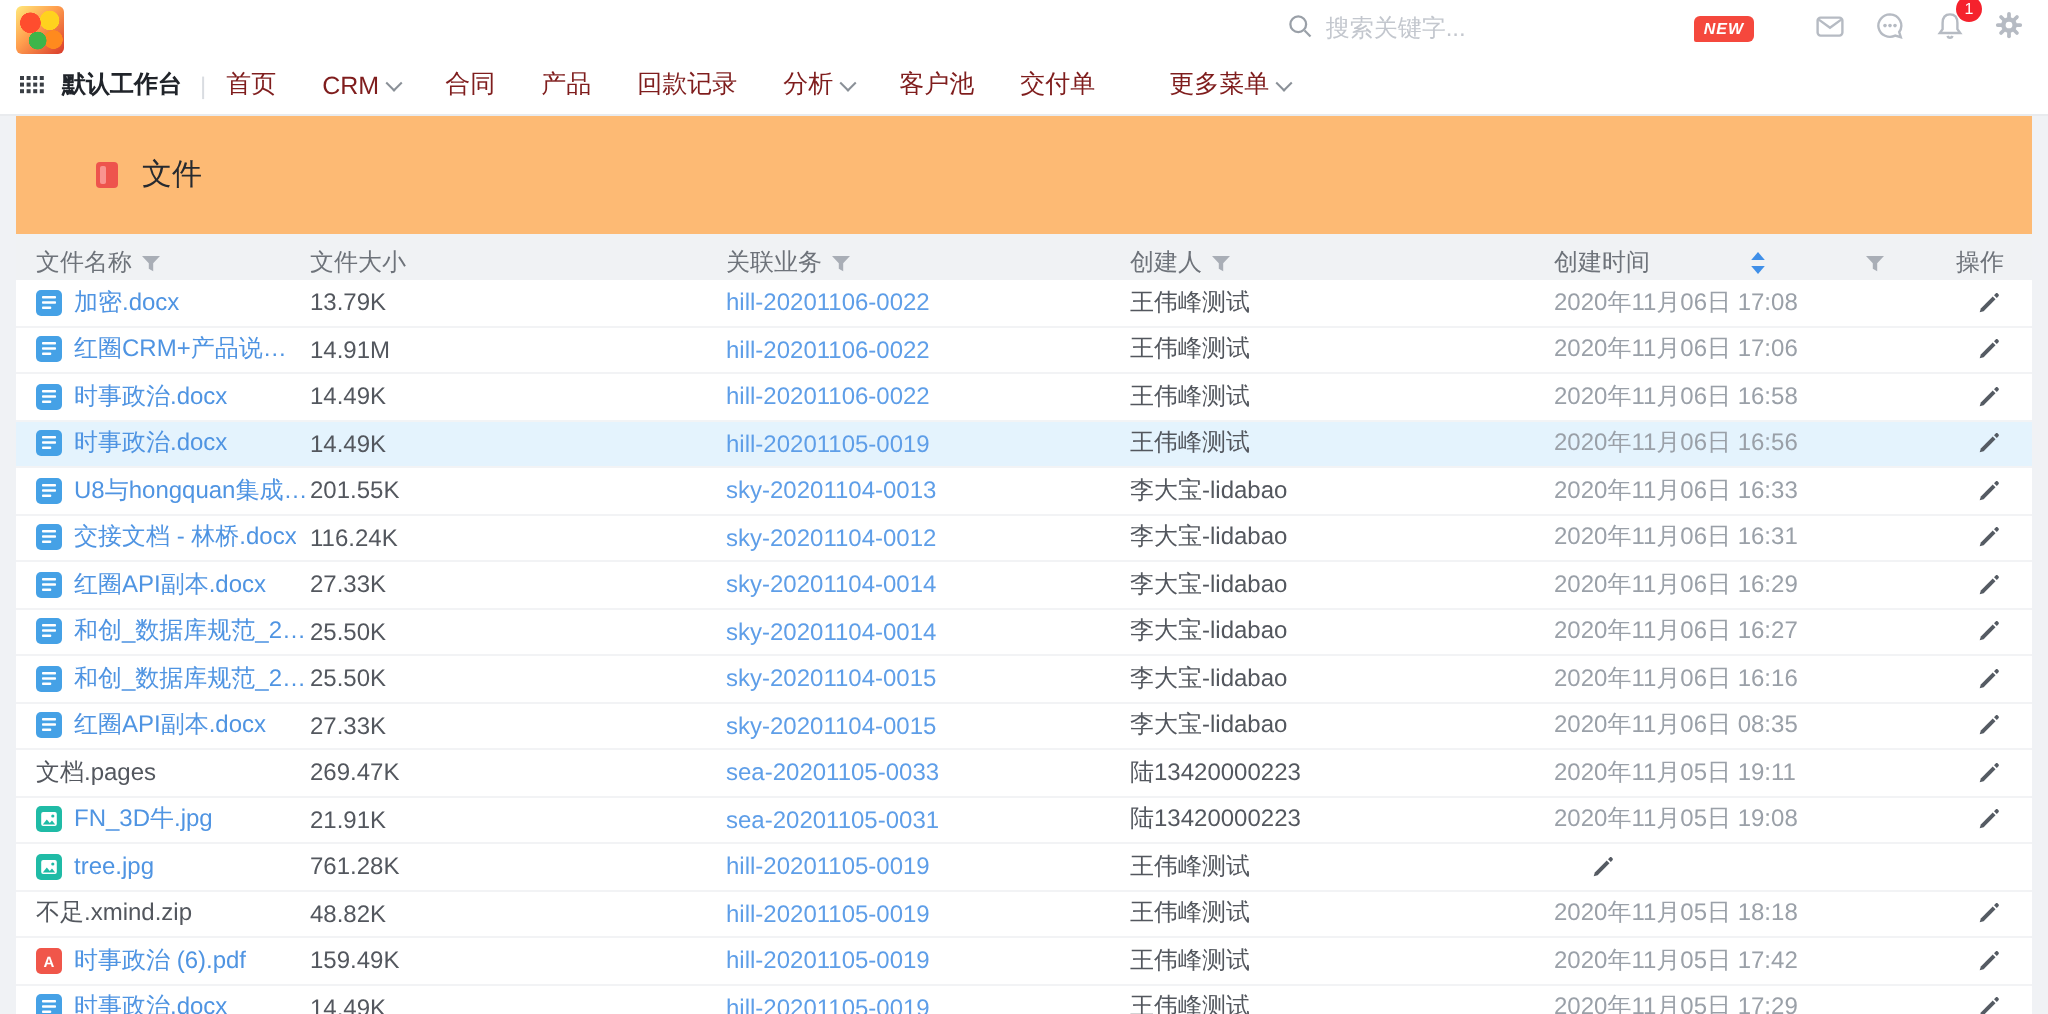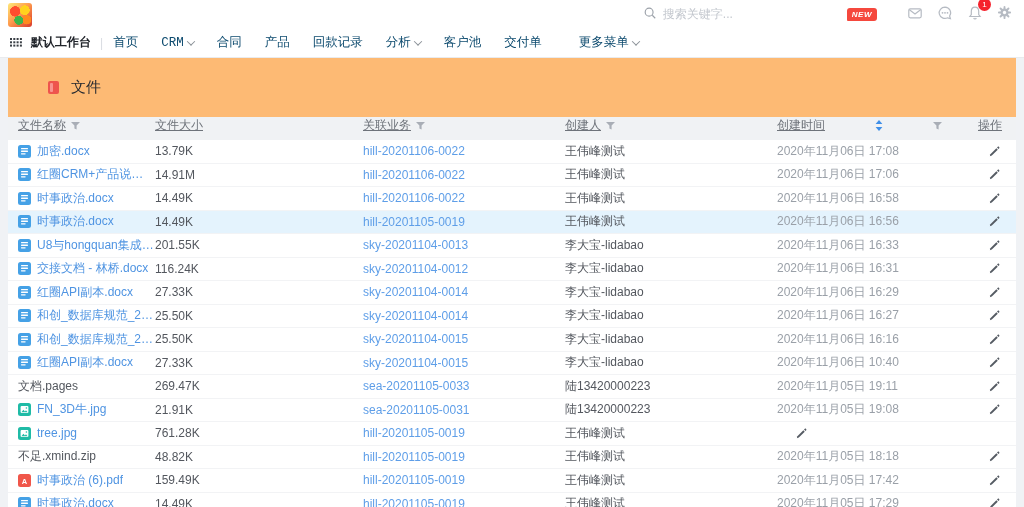--- a/index.html
+++ b/index.html
@@ -26,36 +26,36 @@
   .count-badge { position:absolute; top:-7px; right:-8px; min-width:13px; height:13px; border-radius:7px;
                  background:#f5222d; color:#fff; font-size:8px; display:flex; align-items:center;
                  justify-content:center; padding:0 2px; }
 
   
   .navbar { height:30px; background:#fff; display:flex; align-items:center; padding:0 10px;
             border-bottom:1px solid #e9ebee; }
   .launcher { display:flex; align-items:center; margin-right:9px; cursor:pointer; }
   .workspace { font-size:12px; font-weight:bold; color:#20242a; margin-right:9px; white-space:nowrap; }
   .nav-divider { color:#d9dce1; margin-right:10px; font-size:12px; }
-  .nav-item { font-size:12.5px; color:#0c4a6e; margin-right:23px; white-space:nowrap; cursor:pointer;
-              display:flex; align-items:center; gap:4px;font-family:Liberation Mono, monospace; }
+  .nav-item { font-size:12.5px; color:#7f1d1d; margin-right:23px; white-space:nowrap; cursor:pointer;
+              display:flex; align-items:center; gap:4px; }
   .nav-item.more { margin-left:14px; }
   .caret { width:6px; height:6px; border-right:1.2px solid #8a9097; border-bottom:1.2px solid #8a9097;
            transform:rotate(45deg) translate(-1px,-1px); display:inline-block; }
 
   
   .page { margin:0 8px; background:#fdba74; height:449px; overflow:hidden; }
   .title-row { height:59px; display:flex; align-items:center; padding-left:40px; }
   .title-icon { width:11px; height:13px; background:#ee544d; border-radius:2px; position:relative; }
   .title-icon::after { content:""; position:absolute; left:2px; top:2px; width:3px; height:9px;
                        background:#f9948f; border-radius:1px; }
   .page-title { font-size:15px; color:#262a30; margin-left:12px; }
 
   
-  .thead { height:23px; background:#f0f2f4; display:flex; align-items:flex-start; color:#6e737a;text-decoration:underline; }
+  .thead { height:23px; background:#f0f2f4; display:flex; align-items:flex-end; color:#6e737a; }
   .trow  { height:23.5px; display:flex; align-items:center; background:#fff;
            border-bottom:1px solid #f2f3f5; }
   .trow.hl { background:#e4f3fd; }
   .cell { display:flex; align-items:center; overflow:hidden; white-space:nowrap; }
   .c-name    { width:147px; padding-left:10px; }
   .c-size    { width:208px; }
   .c-biz     { width:202px; }
   .c-creator { width:212px; }
   .c-time    { width:193px;gap:45px; }
   .c-action  { flex:1; padding-left:8px; }
@@ -510,21 +510,21 @@
               </g>
             </svg>
           </span>
           <span class="link">红圈API副本.docx</span>
         </div>
         <div class="cell c-size plain">27.33K</div>
         <div class="cell c-biz">
           <span class="link biz-link">sky-20201104-0015</span>
         </div>
         <div class="cell c-creator plain">李大宝-lidabao</div>
-        <div class="cell c-time time-text">2020年11月06日 10:40</div>
+        <div class="cell c-time time-text">2020年11月06日 08:35</div>
         <div class="cell c-action">
           <span class="edit-btn">
             <svg width="13" height="13" viewBox="0 0 14 14">
               <path d="M2.6 9.9l6.4-6.4 1.5 1.5-6.4 6.4-2.1.6z" fill="#555b63"></path>
               <path d="M9.7 2.8l.9-.9c.3-.3.8-.3 1.1 0l.4.4c.3.3.3.8 0 1.1l-.9.9z" fill="#555b63"></path>
             </svg>
           </span>
         </div>
       </div>
       <div class="trow">

